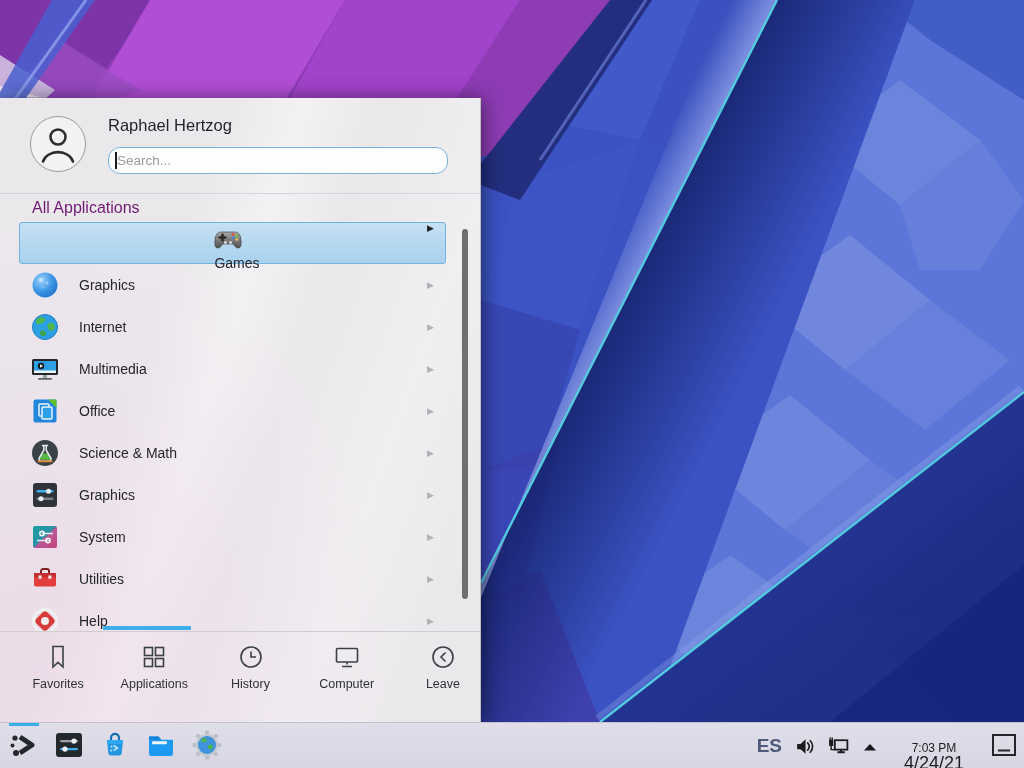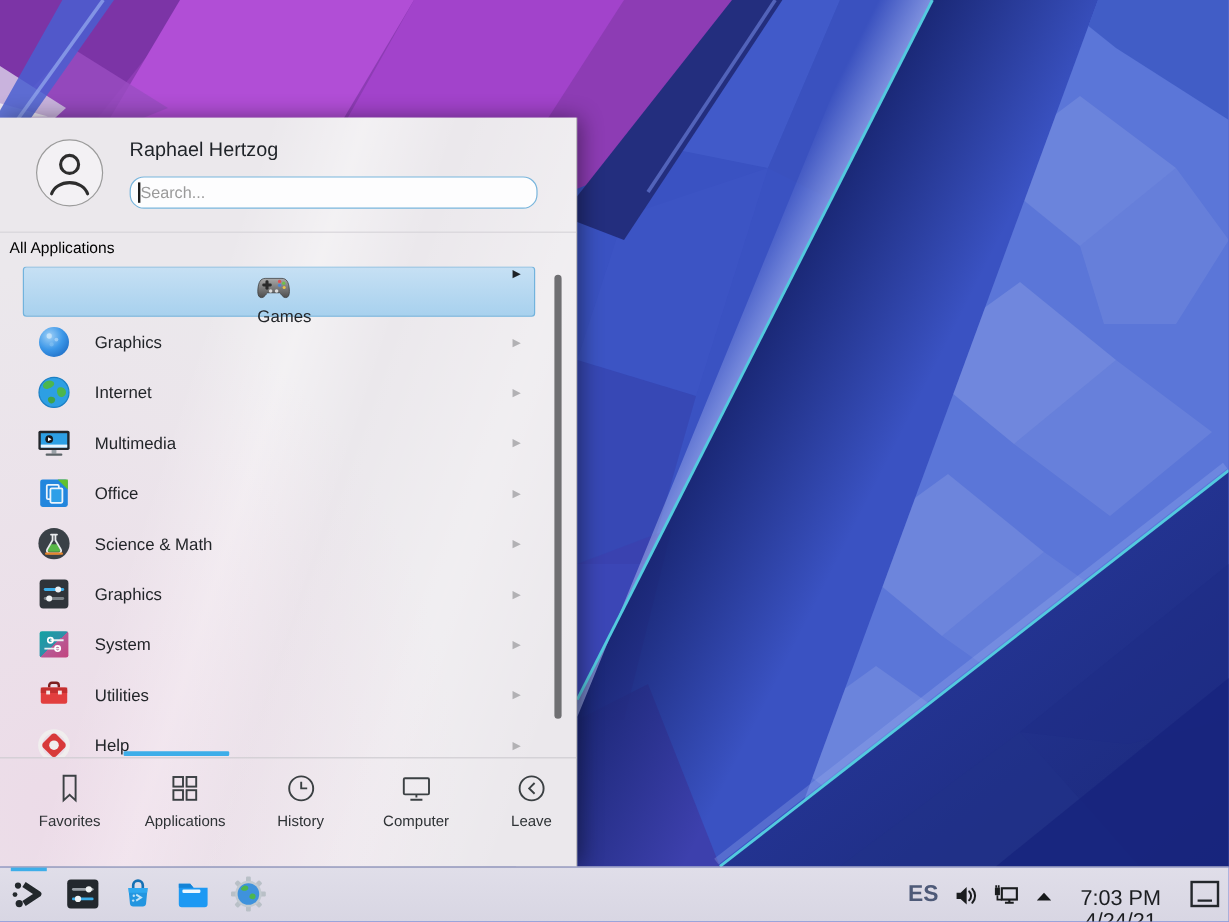--- a/index.html
+++ b/index.html
@@ -21,21 +21,21 @@
   .streak.s3{left:0;top:0;width:481px;height:624px;
     background:radial-gradient(ellipse at 8% 92%,rgba(238,196,224,.35),rgba(238,196,224,0) 55%);}
   .kh-name{position:absolute;left:108px;top:18px;font-size:16.5px;color:#1f2328;}
   .avatar{position:absolute;left:29px;top:17px;width:58px;height:58px;border-radius:50%;}
   .searchbox{position:absolute;left:108px;top:49px;width:340px;height:27px;box-sizing:border-box;
     border:1.5px solid #78b5dc;border-radius:12px;background:#fdfdfe;font-size:13.5px;color:#222;
     padding:0 8px;outline:none;}
   .searchbox::placeholder{color:#9a9a9a;}
   .text-cursor{position:absolute;left:115px;top:54px;width:1.5px;height:17px;background:#1b1b1b;}
   .hdr-divider{position:absolute;left:0;top:95px;width:481px;height:1px;background:#d8d5da;}
-  .section-label{position:absolute;left:8px;top:101px;font-size:13px;color:#000000;}
+  .section-label{position:absolute;left:32px;top:101px;font-size:16px;color:#701a75;}
   .cat-list{position:absolute;left:0;top:124px;width:481px;height:409px;overflow:hidden;}
   .cat-row{position:relative;margin-left:19px;width:427px;height:42px;display:flex;align-items:center;
     padding-left:9px;box-sizing:border-box;border:1px solid transparent;border-radius:3px;}
   .cat-row.selected{background:linear-gradient(#c6e0f4,#a8d1ee);border-color:#72b3dd;flex-direction:column;}
   .cat-icon{width:32px;height:32px;margin-right:18px;flex:0 0 32px;}
   .cat-icon svg{width:32px;height:32px;display:block;}
   .cat-label{font-size:14px;color:#222529;}
   .cat-arrow{position:absolute;right:11px;font-size:9px;color:#b2b1b4;}
   .cat-row.selected .cat-arrow{color:#1e2226;}
   .kscroll{position:absolute;left:462px;top:131px;width:6px;height:370px;background:#6f6f72;border-radius:3px;}
@@ -49,21 +49,21 @@
   
   .panel{position:absolute;left:0;top:722px;width:1024px;height:46px;z-index:3;
     background:linear-gradient(#e0dee9,#d8d6e3);border-top:1px solid #c4c2d0;box-sizing:border-box;}
   .task-icon{position:absolute;top:6px;width:32px;height:32px;}
   .task-icon svg{width:32px;height:32px;display:block;}
   .active-line{position:absolute;left:9px;top:0;width:30px;height:3px;background:#3daee9;}
   .tray{position:absolute;right:0;top:0;height:46px;display:flex;align-items:center;gap:12px;padding-right:6px;}
   .kbd-layout{font-size:19px;font-weight:bold;color:#4e5a78;}
   .tray-icon svg{display:block;}
   .clock{width:88px;text-align:center;color:#1b1d20;line-height:1.05;}
-  .clock-time{font-size:18px;margin-top:23px;}
+  .clock-time{font-size:12px;margin-top:23px;}
   .clock-date{font-size:18px;}
   .show-desktop{width:28px;height:28px;}
 </style>
 </head>
 <body>
 
 <div class="desktop">
 
   <svg class="wallpaper" viewBox="0 0 1024 768" preserveAspectRatio="none">
     <defs>

